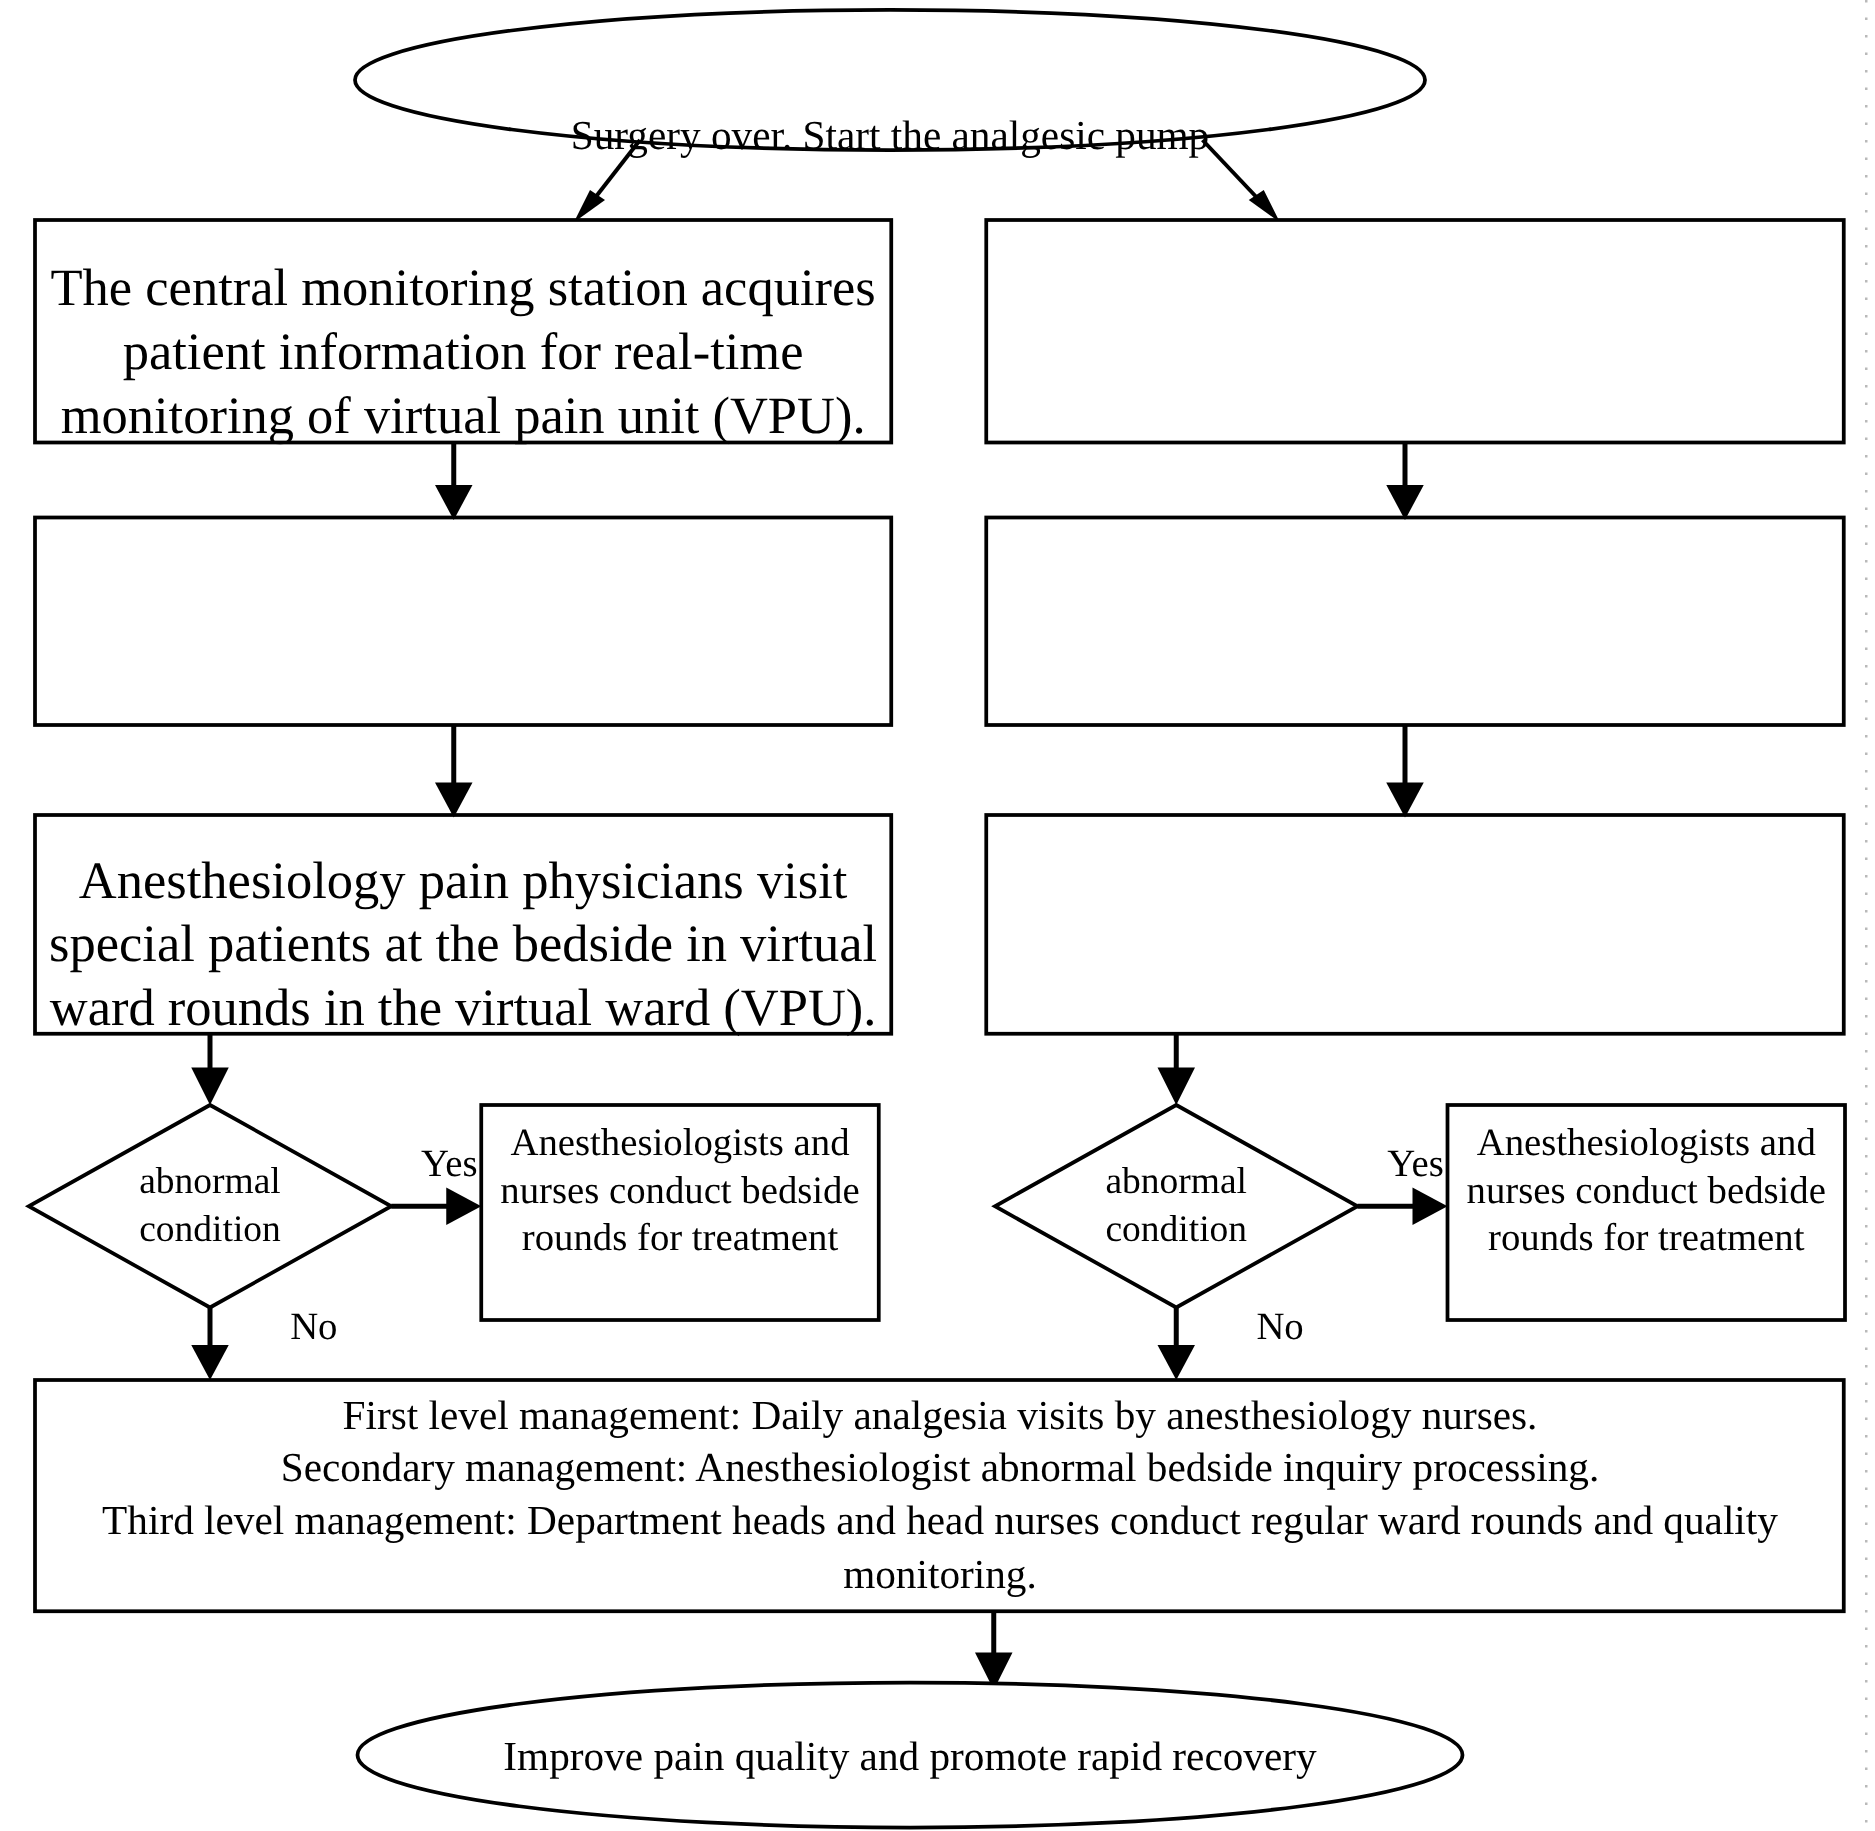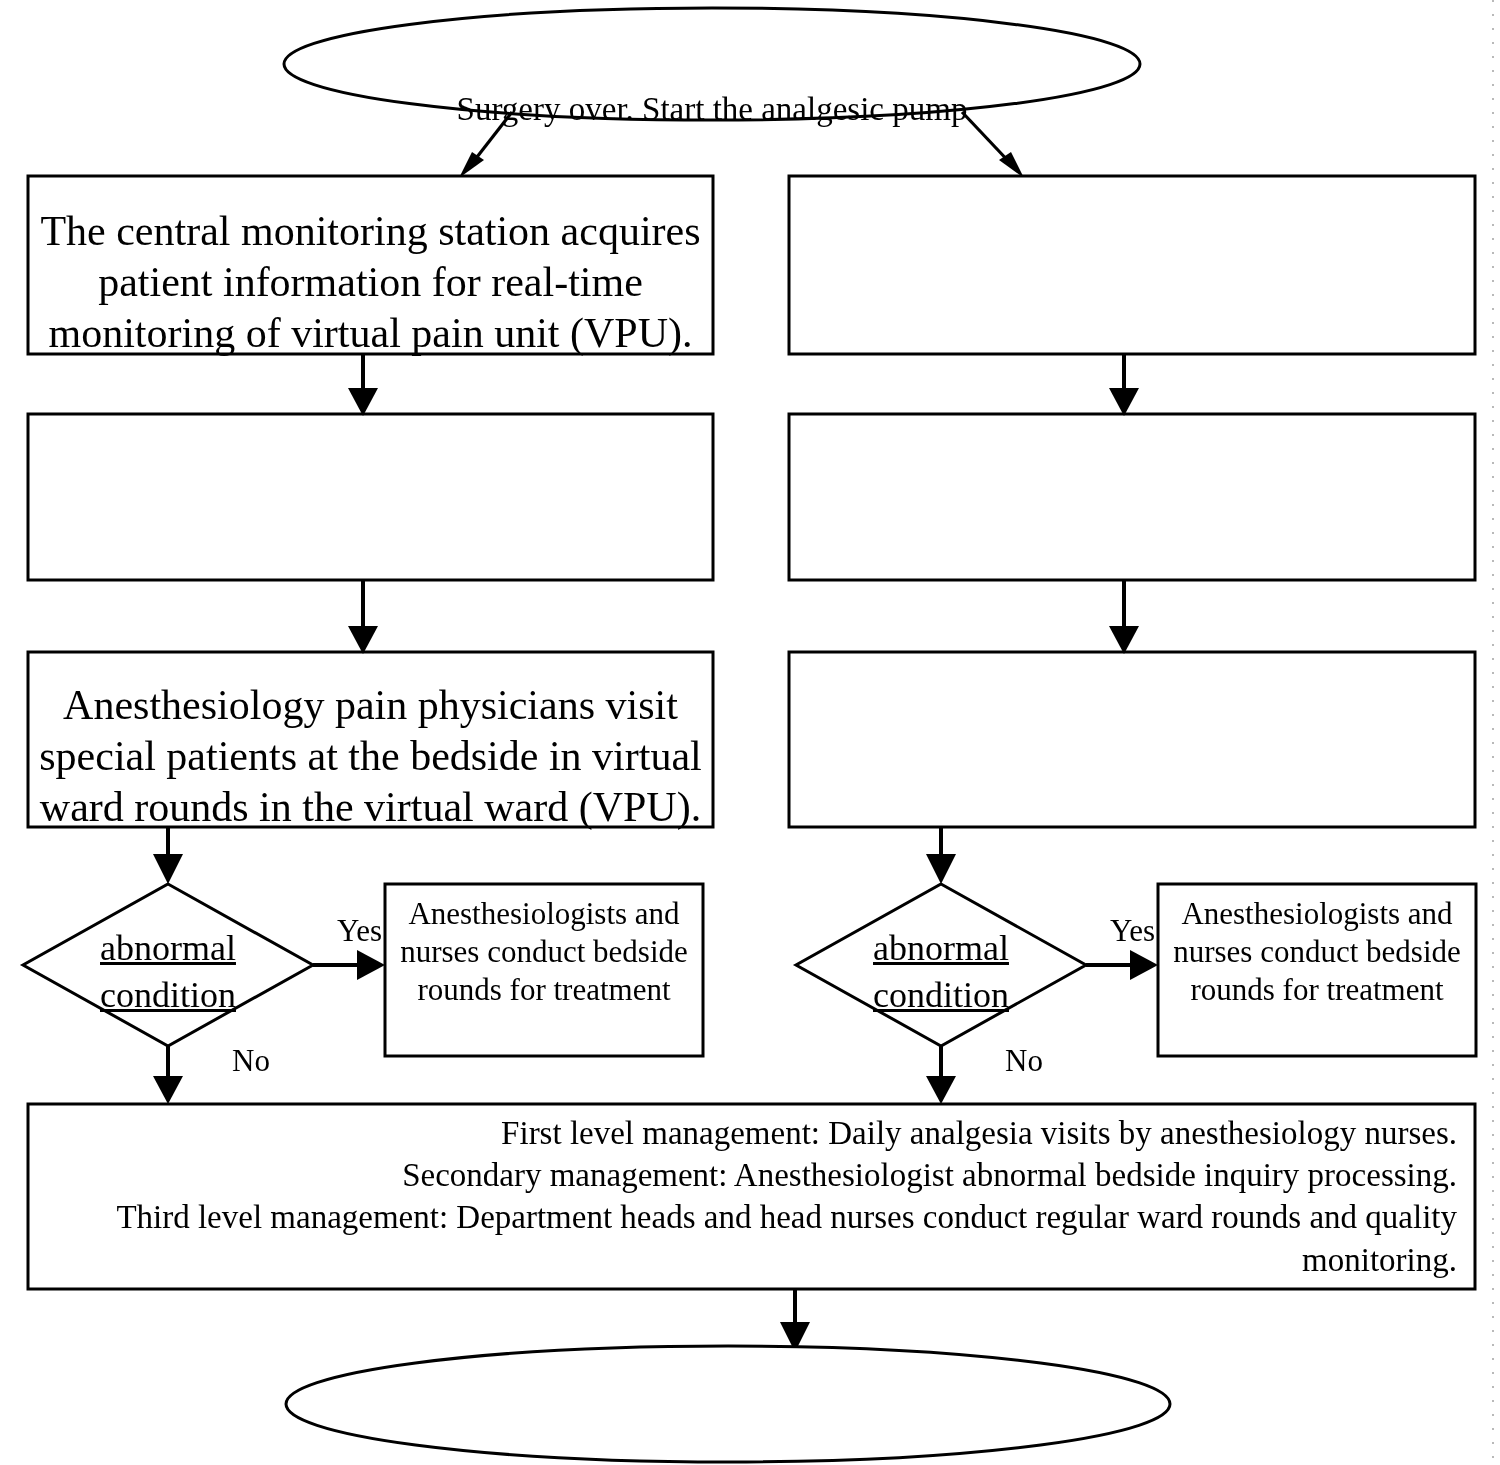--- a/index.html
+++ b/index.html
@@ -71,30 +71,29 @@
   .t-ellipse {
     font-size: 33px;
   }
   .t-box {
     font-size: 42px;
   }
   .t-box-small {
     font-size: 31px;
   }
   .t-diamond {
-    font-size: 36px;
+    font-size: 30px;
     line-height: 1.3;
-    text-decoration: underline;
   }
   .t-edge-label {
     font-size: 31px;
     text-align: right;
   }
   .t-multi {
-    text-align: right;
+    text-align: center;
     font-size: 33px;
     line-height: 1.28;
   }
 </style>
 </head>
 <body>
 
 <div id="flowchart-root">
 
   <svg class="chart-svg" viewBox="0 0 1500 1465">
@@ -187,14 +186,15 @@
   <div class="node-text t-edge-label" style="left:963px; top:1042px; width:80px;">No</div>
 
   <div class="node-text t-box-small" style="left:392px; top:895px; width:304px;">Anesthesiologists and nurses conduct bedside rounds for treatment</div>
 
   <div class="node-text t-box-small" style="left:1165px; top:895px; width:304px;">Anesthesiologists and nurses conduct bedside rounds for treatment</div>
 
   <div class="node-text t-multi" style="left:47px; top:1112px; width:1410px;">First level management: Daily analgesia visits by anesthesiology nurses.
 Secondary management: Anesthesiologist abnormal bedside inquiry processing.
 Third level management: Department heads and head nurses conduct regular ward rounds and quality monitoring.</div>
 
+  <div class="node-text t-ellipse" style="left:290px; top:1386px; width:876px;">Improve pain quality and promote rapid recovery</div>
 
 </div>
 
 </body></html>

